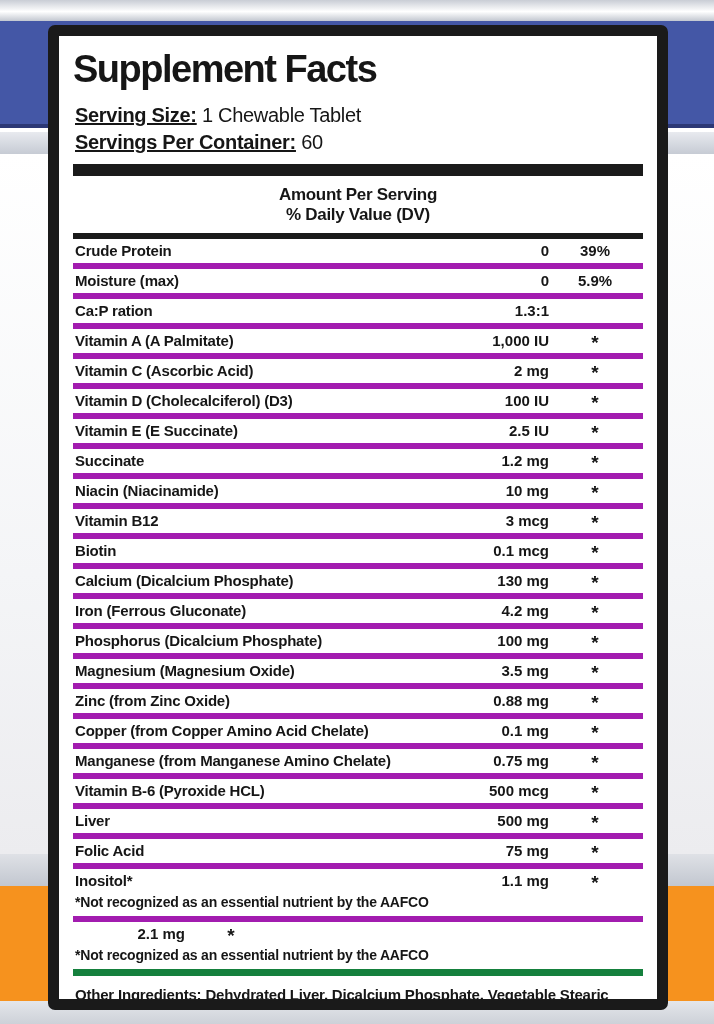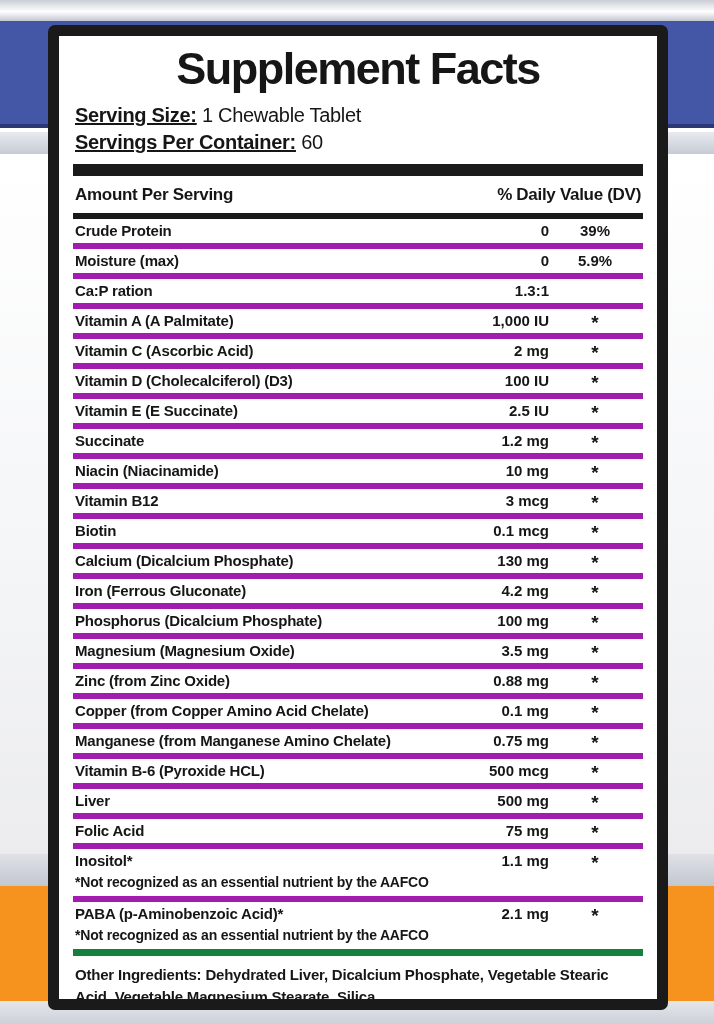--- a/index.html
+++ b/index.html
@@ -29,36 +29,36 @@
     position: absolute;
     left: 48px; top: 25px;
     width: 620px; height: 985px;
     background: #ffffff;
     border: 11px solid #1a1a1a;
     border-radius: 7px;
     padding: 2px 14px 0 14px;
     overflow: hidden;
   }
   .sf-title {
-    text-align: center;
-    font-size: 45px;
+    text-align: left;
+    font-size: 38px;
     font-weight: 800;
     letter-spacing: -1.5px;
     line-height: 62px;
   }
   .serving-block { padding: 2px 2px 8px 2px; }
   .serving-line { font-size: 20px; line-height: 27px; letter-spacing: -0.3px; }
   .serving-line b { font-weight: 700; text-decoration: underline; }
   .thick-bar { height: 12px; background: #1a1a1a; }
 
   .table-header {
     display: flex; justify-content: space-between; align-items: center;
     padding: 9px 2px 8px 2px;
     border-bottom: 6px solid #1a1a1a;
-    font-size: 17px; font-weight: 700; letter-spacing: -0.3px;
+    font-size: 17px; font-weight: 700; letter-spacing: -0.3px; flex-direction: column;
   }
   .t-row { border-top: 6px solid #a21caf; padding: 3px 2px; }
   .t-row:first-child { border-top: none; }
   .t-row.group { border-top-width: 6px; }
   .t-line { display: flex; align-items: baseline; }
   .t-name { flex: 1; font-size: 15px; font-weight: 600; line-height: 18px; letter-spacing: -0.2px; }
   .t-amount { width: 110px; text-align: right; font-size: 15px; font-weight: 700; line-height: 18px; }
   .t-dv { width: 92px; text-align: center; font-size: 15px; font-weight: 700; line-height: 18px; }
   .t-dv.star { font-size: 19px; line-height: 14px; position: relative; top: 3px; }
   .t-note { font-size: 14px; font-weight: 600; line-height: 20px; padding: 2px 0 1px 0; letter-spacing: -0.2px; }
@@ -257,21 +257,20 @@
       <div class="t-row">
         <div class="t-line">
           <span class="t-name">Inositol*</span>
           <span class="t-amount">1.1 mg</span>
           <span class="t-dv star">*</span>
         </div>
         <div class="t-note">*Not recognized as an essential nutrient by the AAFCO</div>
       </div>
       <div class="t-row group">
         <div class="t-line">
-          <span class="t-name">PABA (p-Aminobenzoic Acid)*</span>
           <span class="t-amount">2.1 mg</span>
           <span class="t-dv star">*</span>
         </div>
         <div class="t-note">*Not recognized as an essential nutrient by the AAFCO</div>
       </div>
     </div>
 
   <div class="other-ingredients">Other Ingredients: Dehydrated Liver, Dicalcium Phosphate, Vegetable Stearic Acid, Vegetable Magnesium Stearate, Silica</div>
 
   <div class="footnote">* Daily Value (DV) not established.</div>

